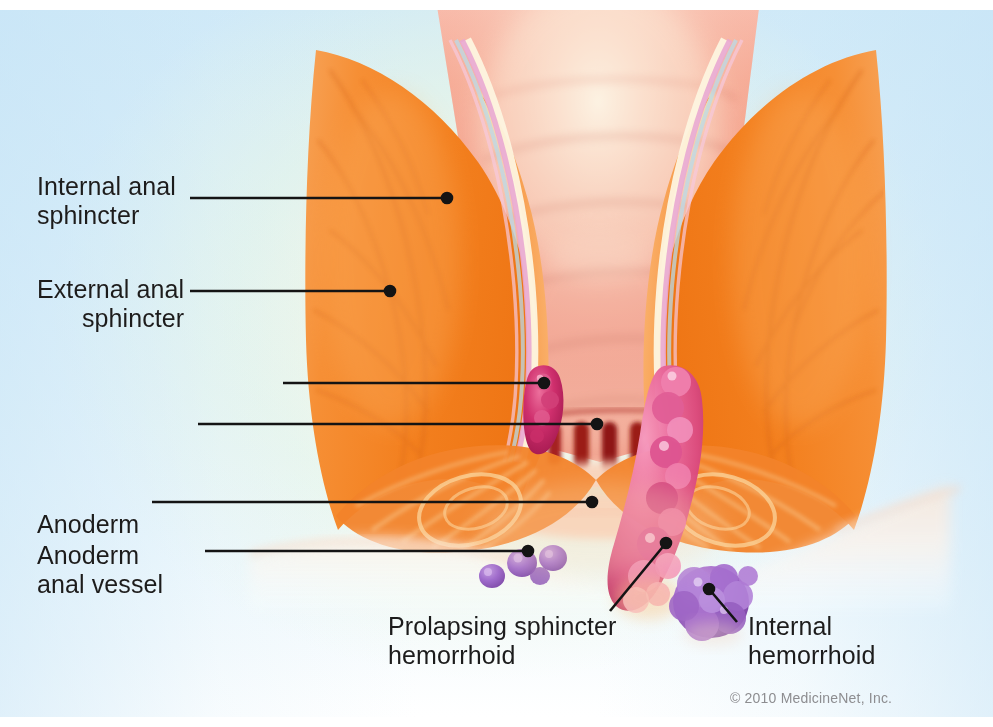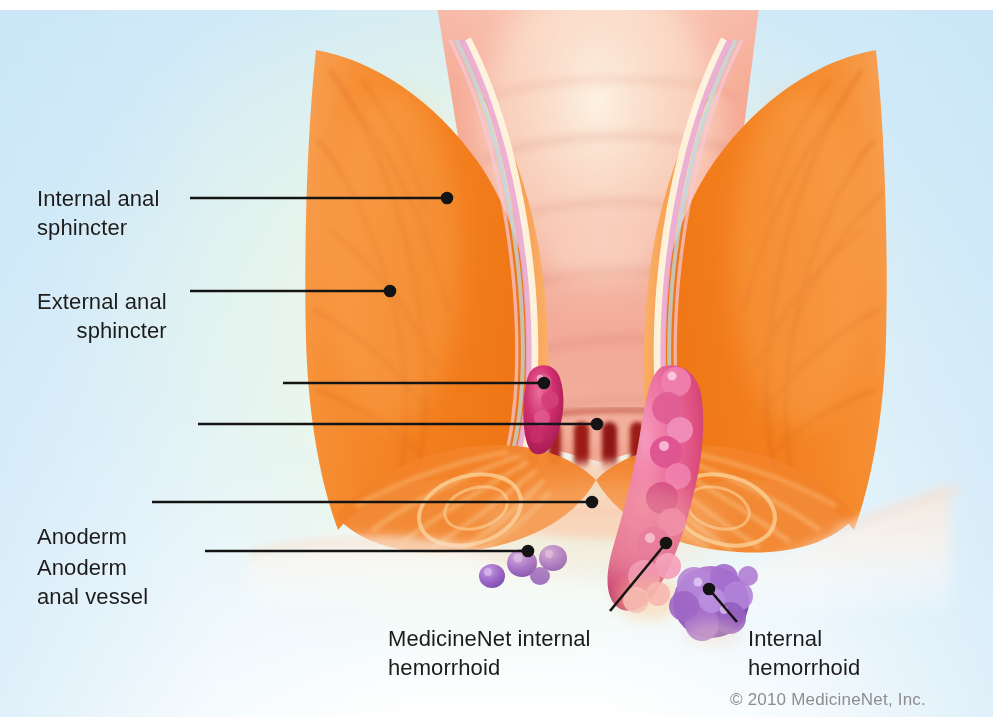--- a/index.html
+++ b/index.html
@@ -25,32 +25,31 @@
   }
 
   
   #art{position:absolute;left:0;top:10px;width:993px;height:707px;}
 
   
   .lbl{
     position:absolute;
     color:#1c1c1c;
     font-family:"Liberation Sans",sans-serif;
-    font-size:22px;
+    font-size:25px;
     line-height:29px;
     letter-spacing:.1px;
     white-space:pre;
     text-shadow:0 0 1px rgba(255,255,255,.45);
-    margin-top:12px;
   }
   .copy{
     position:absolute;
     color:#8d8d90;
     font-family:"Liberation Sans",sans-serif;
-    font-size:17px;
+    font-size:14px;
     letter-spacing:.2px;
     white-space:pre;
   }
 
   
   #leads{position:absolute;left:0;top:0;width:993px;height:727px;pointer-events:none;}
 </style>
 </head>
 <body>
 
@@ -375,19 +374,19 @@
   <div class="lbl" style="left:37px;top:172px;"><span>Internal anal</span><br><span>sphincter</span></div>
 
   <div class="lbl" style="left:37px;top:275px;text-align:right;"><span>External anal</span><br><span>sphincter</span></div>
 
 
 
   <div class="lbl" style="left:37px;top:510px;">Anoderm</div>
 
   <div class="lbl" style="left:37px;top:541px;"><span>Anoderm</span><br><span>anal vessel</span></div>
 
-  <div class="lbl" style="left:388px;top:612px;"><span>MedicineNet internal</span><br><span>hemorrhoid</span></div>
+  <div class="lbl" style="left:388px;top:612px;"><span>Prolapsing sphincter</span><br><span>hemorrhoid</span></div>
 
   <div class="lbl" style="left:748px;top:612px;"><span>Internal</span><br><span>hemorrhoid</span></div>
 
   <div class="copy" style="left:730px;top:690px;">© 2010 MedicineNet, Inc.</div>
 
 </div>
 
 </body></html>

